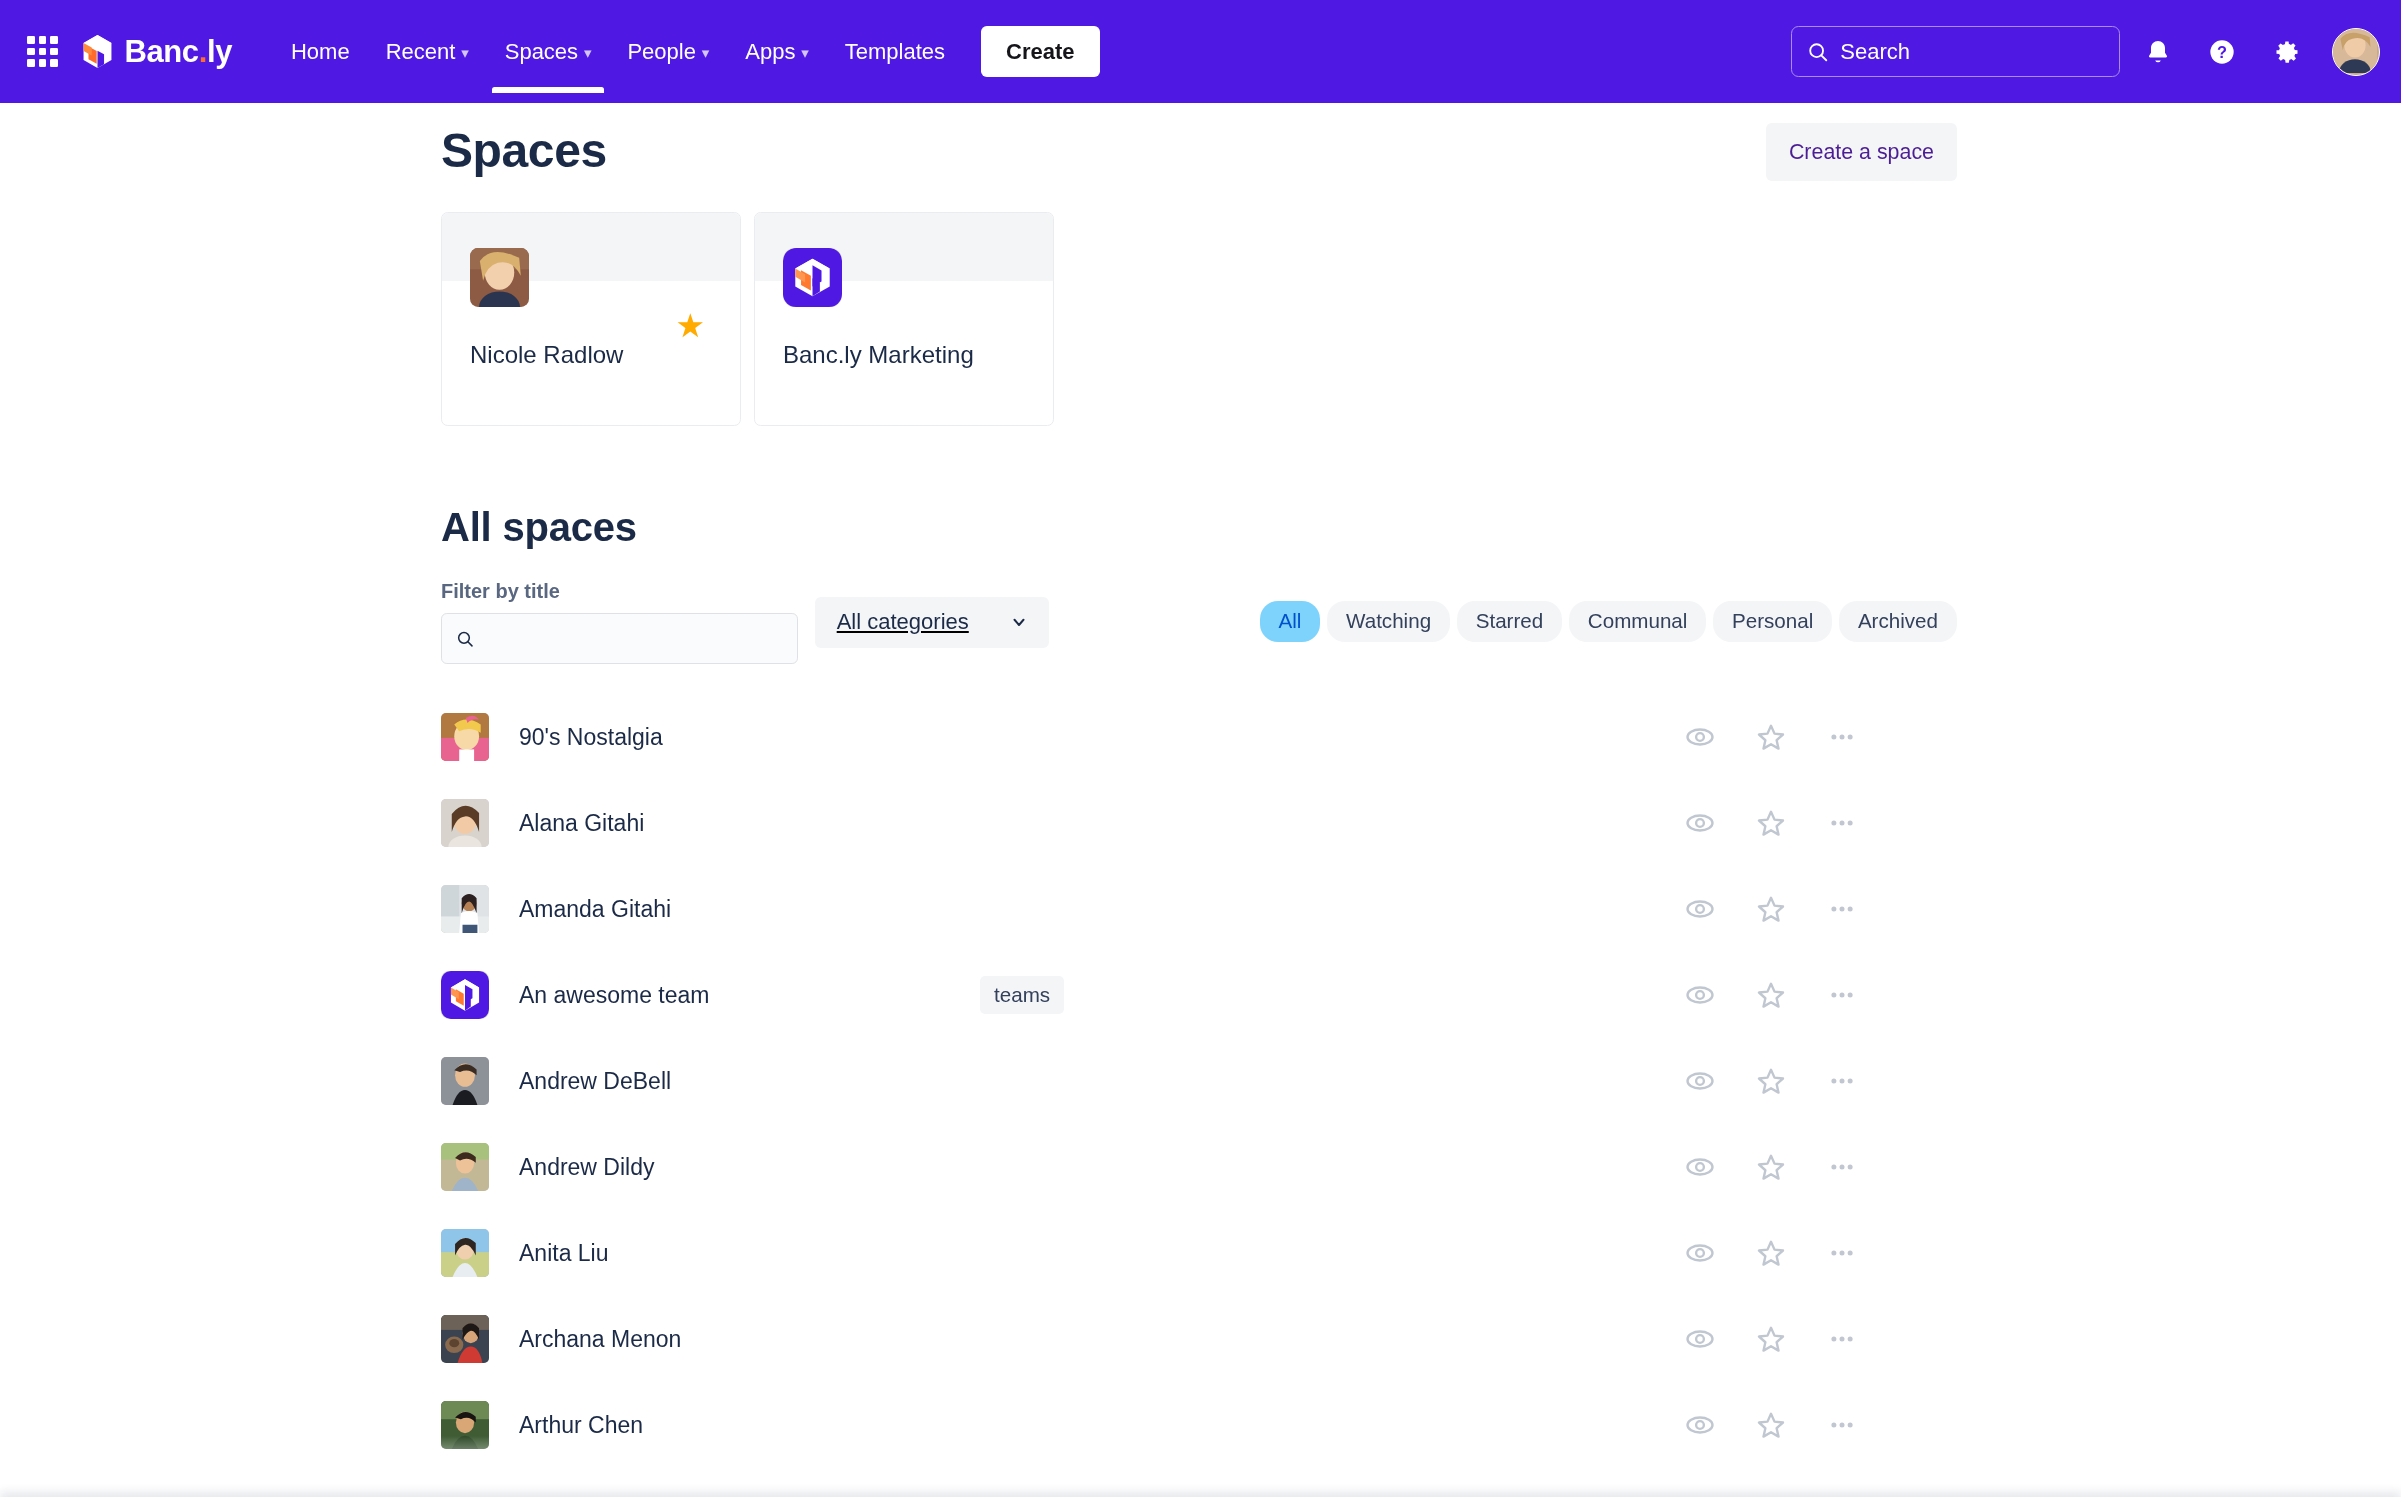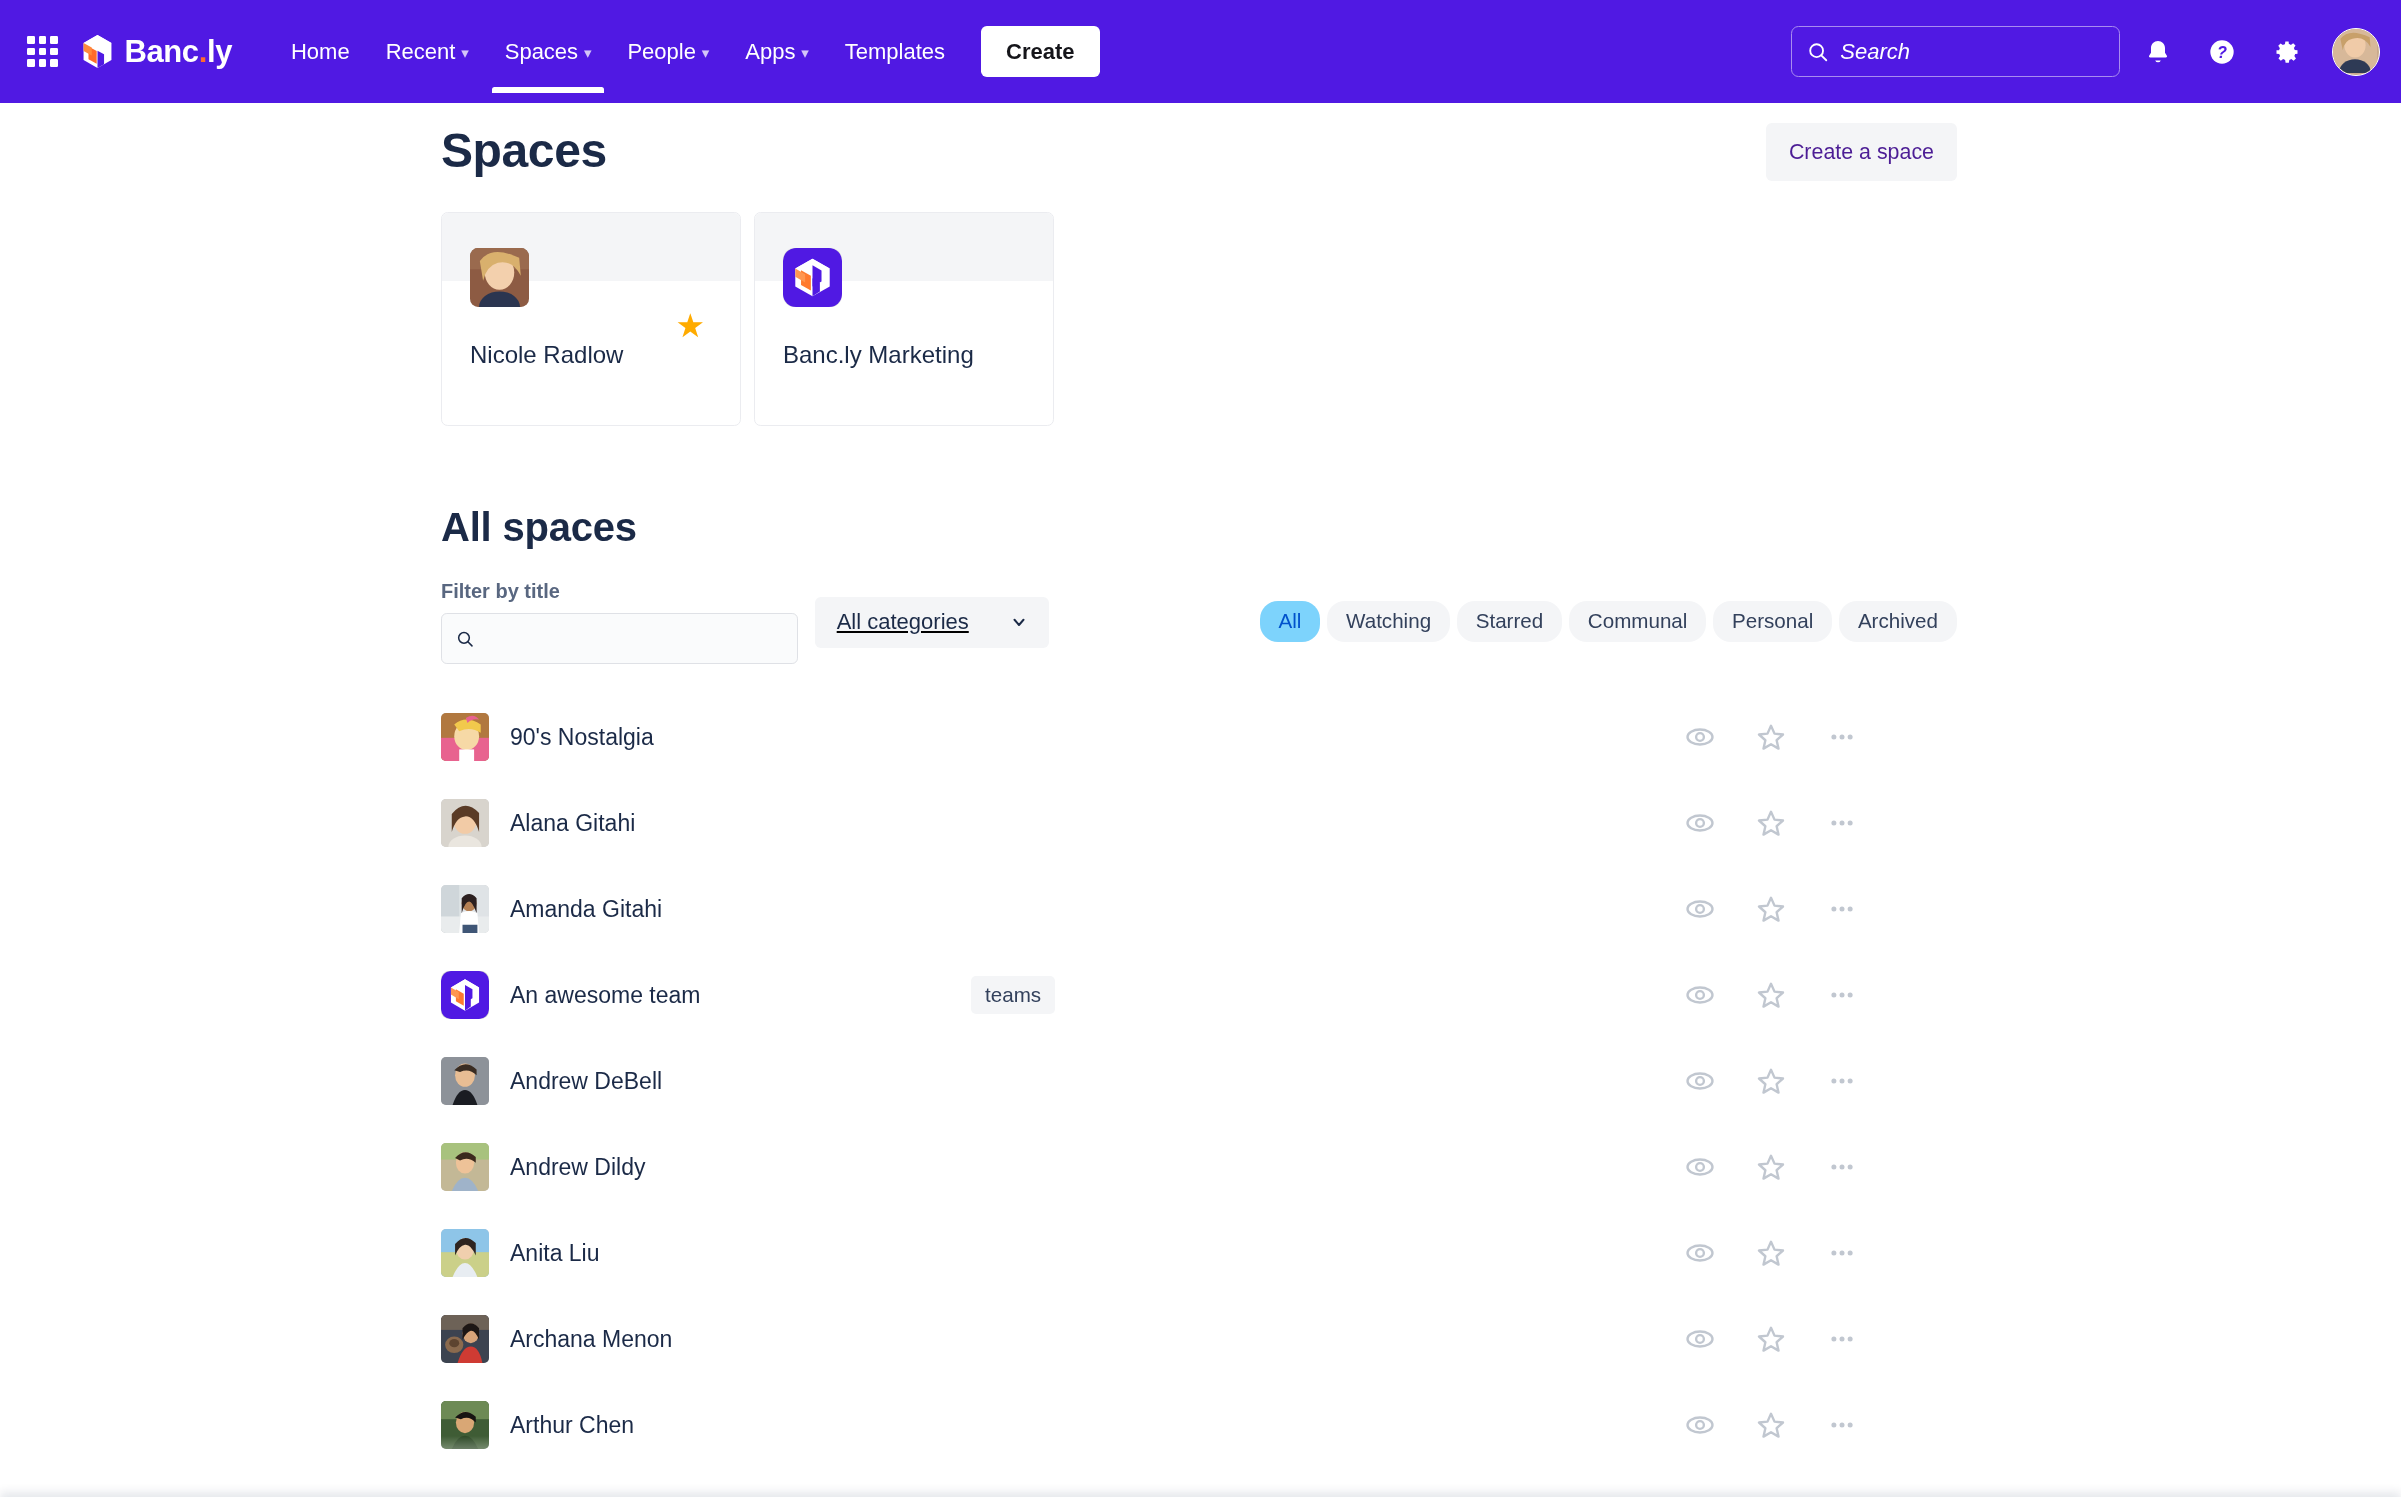--- a/index.html
+++ b/index.html
@@ -82,21 +82,20 @@
     cursor: pointer;
     font-family: "Liberation Sans", sans-serif;
   }
 
   .nav-right {
     margin-left: auto;
     display: flex;
     align-items: center;
     margin-right: 21.4px;
     gap: 3.3px;
-    font-style: italic;
   }
   .search-box {
     width: 329px; height: 51px;
     border: 1.6px solid #a98cf0;
     border-radius: 7.4px;
     display: flex; align-items: center;
     padding: 0 15px;
     gap: 11.5px;
     cursor: text;
   }
@@ -285,21 +284,21 @@
   }
   .row-avatar {
     width: 48px; height: 48px;
     border-radius: 5px;
     overflow: hidden;
     flex: none;
     background: #ccc;
     position: relative;
   }
   .row-name {
-    margin-left: 21px;
+    margin-left: 30px;
     font-size: 23px;
     color: #1b2a47;
     width: 461px;
   }
   .row-tag {
     background: #f4f5f7;
     color: #33415c;
     border-radius: 5px;
     padding: 7.4px 14px;
     font-size: 20.6px;

